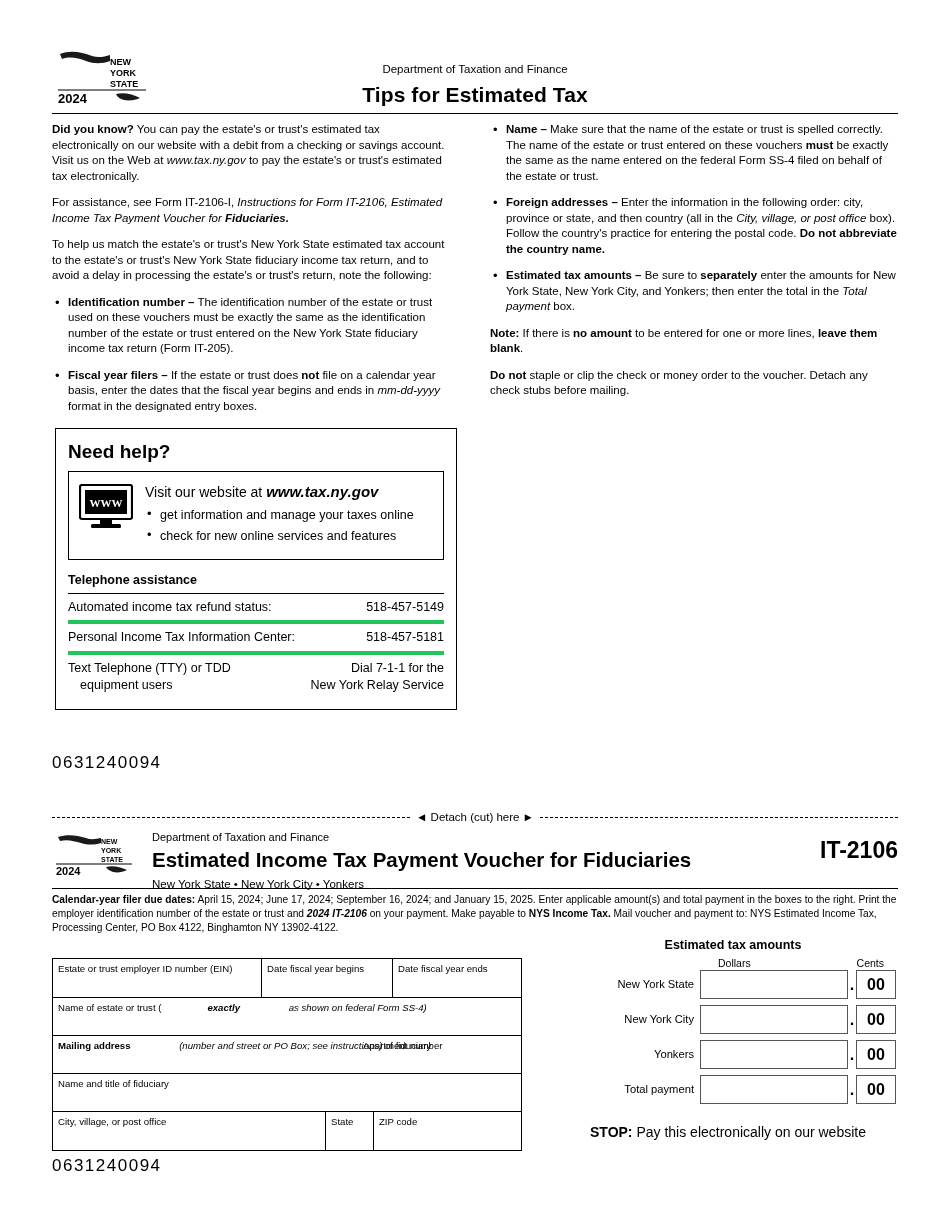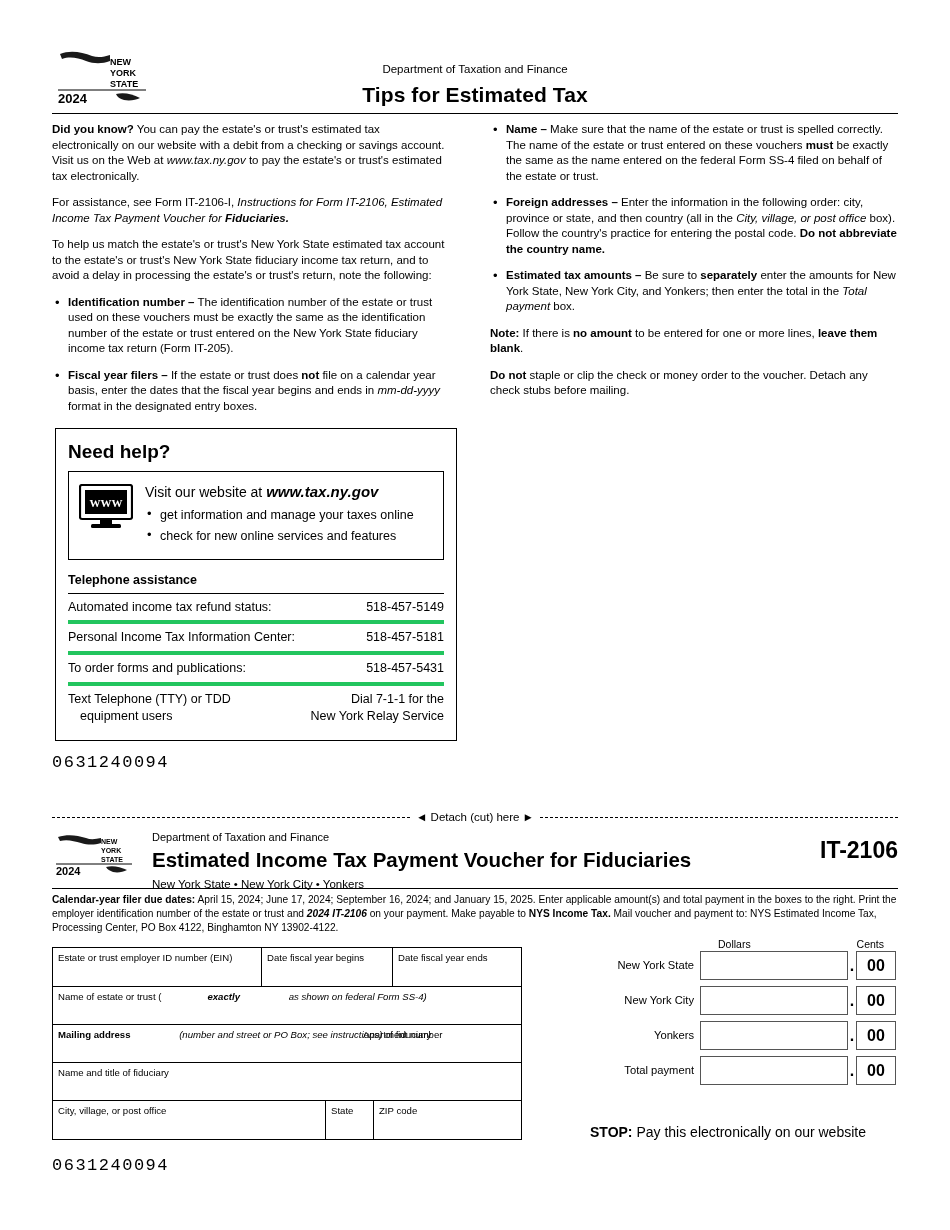--- a/index.html
+++ b/index.html
@@ -72,21 +72,21 @@
   .www-ul li::before { content:"•"; position:absolute; left: 2px; top:-2px; font-size: 13px;}
 
   .tel-title { margin: 0 12px 4px 12px; font-weight: bold; font-size: 12.5px; padding-top:2px;}
   table.tel { width: calc(100% - 24px); margin: 0 12px 10px 12px; border-collapse: collapse; font-size: 12.5px;}
   table.tel td { padding: 5px 0 5px 0; border-top: 4px solid #22c55e; vertical-align: top;}
   table.tel tr:first-child td { border-top: 1px solid #000; }
   table.tel td.num { text-align: right; white-space: nowrap; }
 
   
   .barcode-num {
-    position: absolute; font-family: Liberation Mono, monospace;
+    position: absolute; font-family: Liberation Sans, sans-serif;
     font-size: 17px; letter-spacing: 1.5px;
   }
   #bc-top { left: 52px; top: 752px; }
   #bc-bottom { left: 52px; top: 1155px; }
 
   
   .detach-wrap { position: absolute; left: 52px; right: 52px; top: 810px; height: 14px; }
   .dash-left, .dash-right {
     position: absolute; top: 7px; height: 0; border-top: 1.6px dashed #000;
   }
@@ -106,21 +106,21 @@
   .v-sub { font-size: 11.5px; margin-top: 3px; }
   .v-formno {
     position: absolute; right: 0; top: 5px; font-size: 23px; font-weight: bold;
   }
   .v-rule { border-top: 1.6px solid #000; margin-top: 2px; }
   .v-note { font-size: 10.2px; line-height: 1.38; margin-top: 4px; }
 
   
   .formarea { position: relative; margin-top: 12px; height: 195px; }
   .leftform {
-    position: absolute; left: 0; top: 0; width: 470px; border: 1.1px solid #000;
+    position: absolute; left: 0; top: 11px; width: 470px; border: 1.1px solid #000;
   }
   .leftform .row { display: flex; border-bottom: 1.1px solid #000; }
   .leftform .row:last-child { border-bottom: none; }
   .cell { padding: 4px 5px 0 5px; font-size: 9.6px; position: relative; }
   .cell.h36 { height: 37px; }
   .cell.h38 { height: 38px; }
   .bl { border-left: 1.1px solid #000; }
   .cell em { font-style: italic; margin-left: 46px; }
   .cell b { font-weight: bold; }
 
@@ -232,24 +232,20 @@
     <div class="tel-title">Telephone assistance</div>
     <table class="tel">
       <tbody>
           <tr>
         <td>Automated income tax refund status:</td>
         <td class="num">518-457-5149</td>
       </tr>
       <tr>
         <td>Personal Income Tax Information Center:</td>
         <td class="num">518-457-5181</td>
-      </tr>
-      <tr>
-        <td>To order forms and publications:</td>
-        <td class="num">518-457-5431</td>
       </tr>
       <tr>
         <td>
           <span>Text Telephone (TTY) or TDD</span><br>
           <span style="padding-left:12px; display:inline-block;">equipment users</span>
         </td>
         <td class="num">
           <span>Dial 7-1-1 for the</span><br>
           <span>New York Relay Service</span>
         </td>
@@ -328,20 +324,21 @@
           <div class="cell h38 bl" style="width:48px">
             <span>State</span>
           </div>
           <div class="cell h38 bl" style="width:148px">
             <span>ZIP code</span>
           </div>
         </div>
       </div>
 
       <div class="amounts">
+        <div class="am-title">Estimated tax amounts</div>
         <div class="am-heads">
           <span class="dollars">Dollars</span>
           <span class="cents">Cents</span>
         </div>
 
         <div class="am-row">
           <div class="am-label">New York State</div>
           <div class="am-dollar-box"></div>
           <div class="am-dot">.</div>
           <div class="am-cents-box">00</div>

